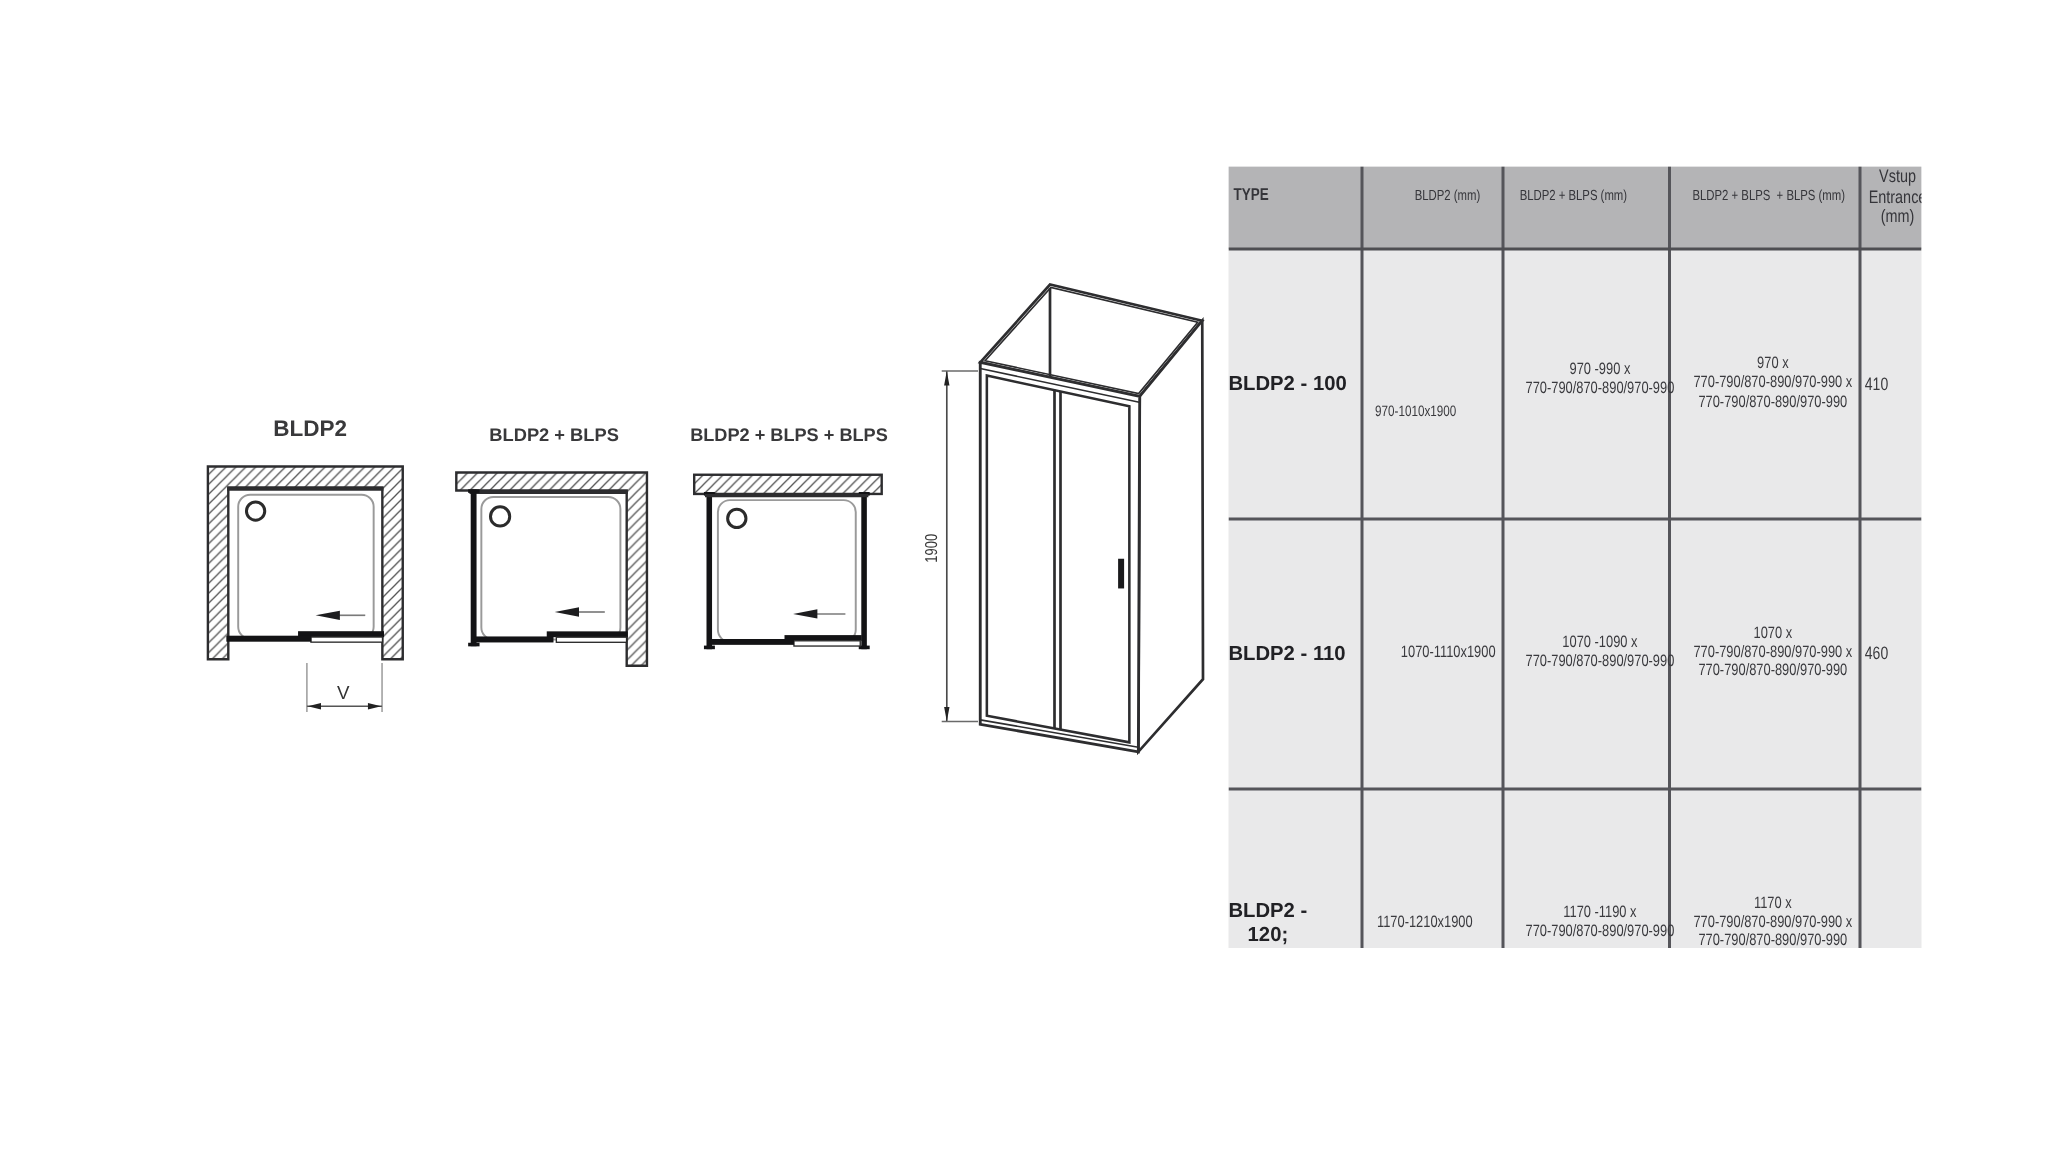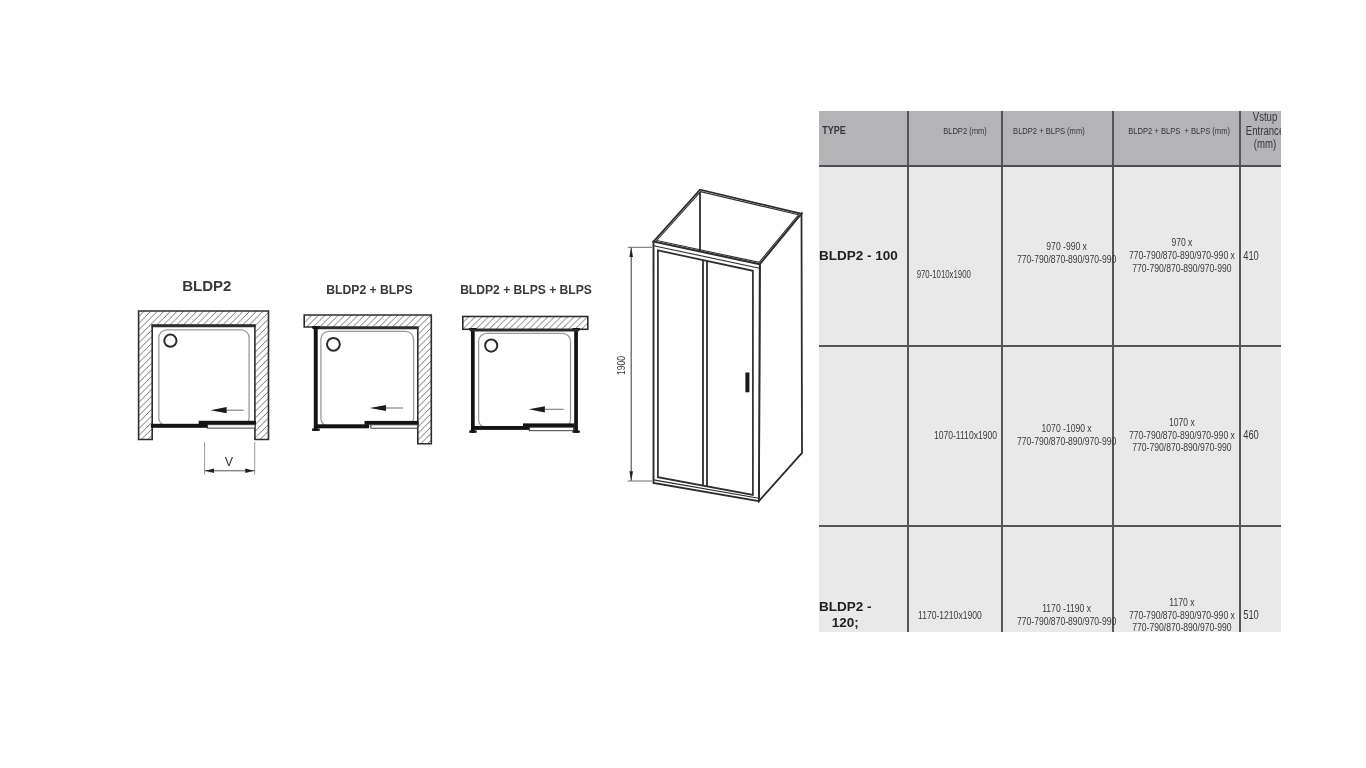--- a/index.html
+++ b/index.html
@@ -198,20 +198,21 @@
       </div>
 
   <div class="cell" style="left:294.5px;top:55px;width:125px;height:179px;font-size:11px;line-height:12.7px;color:#3a3a3e;">
         <span class="n">970 x<br>770-790/870-890/970-990 x<br>770-790/870-890/970-990</span>
       </div>
 
   <div class="cell" style="left:421.5px;top:55px;width:40.5px;height:179px;font-size:12px;color:#3a3a3e;">
         <span class="n">410</span>
       </div>
 
+  <div class="cell" style="left:0;top:234px;width:88px;height:180px;font-size:13.5px;font-weight:700;color:#212125;">BLDP2 - 110</div>
 
   <div class="cell" style="left:90px;top:234px;width:92px;height:180px;font-size:11px;color:#3a3a3e;padding-left:16px;">
         <span class="n">1070-1110x1900</span>
       </div>
 
   <div class="cell" style="left:184px;top:234px;width:108px;height:180px;font-size:11px;line-height:12.7px;color:#3a3a3e;">
         <span class="n">1070 -1090 x<br>770-790/870-890/970-990</span>
       </div>
 
   <div class="cell" style="left:294.5px;top:234px;width:125px;height:180px;font-size:11px;line-height:12.7px;color:#3a3a3e;">
@@ -229,17 +230,14 @@
       </div>
 
   <div class="cell" style="left:184px;top:414px;width:108px;height:180px;font-size:11px;line-height:12.7px;color:#3a3a3e;">
         <span class="n">1170 -1190 x<br>770-790/870-890/970-990</span>
       </div>
 
   <div class="cell" style="left:294.5px;top:414px;width:125px;height:180px;font-size:11px;line-height:12.7px;color:#3a3a3e;">
         <span class="n">1170 x<br>770-790/870-890/970-990 x<br>770-790/870-890/970-990</span>
       </div>
 
-  <div class="cell" style="left:421.5px;top:414px;width:40.5px;height:180px;font-size:12px;color:#3a3a3e;">
-        <span class="n">510</span>
-      </div>
 </div>
 </div>
 
 </body></html>

